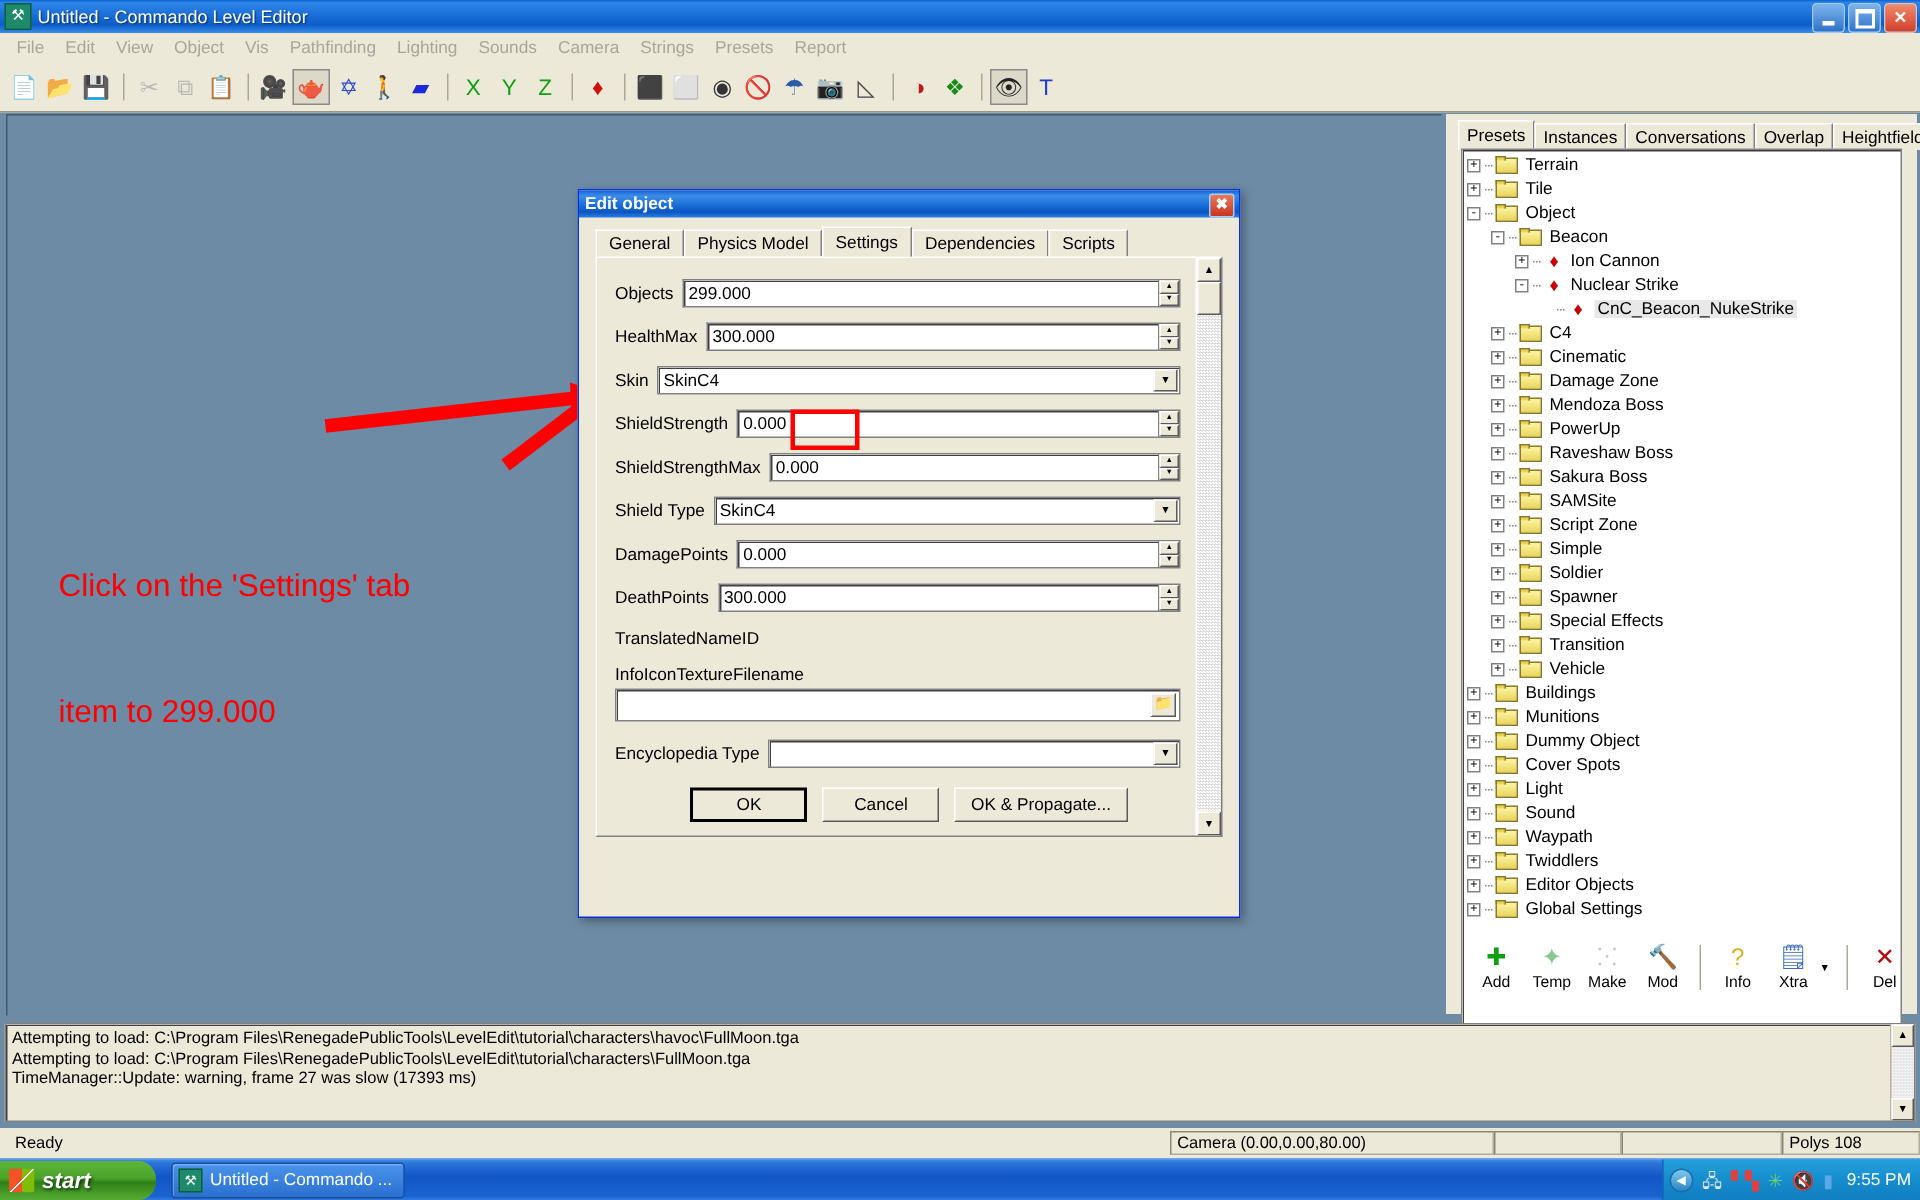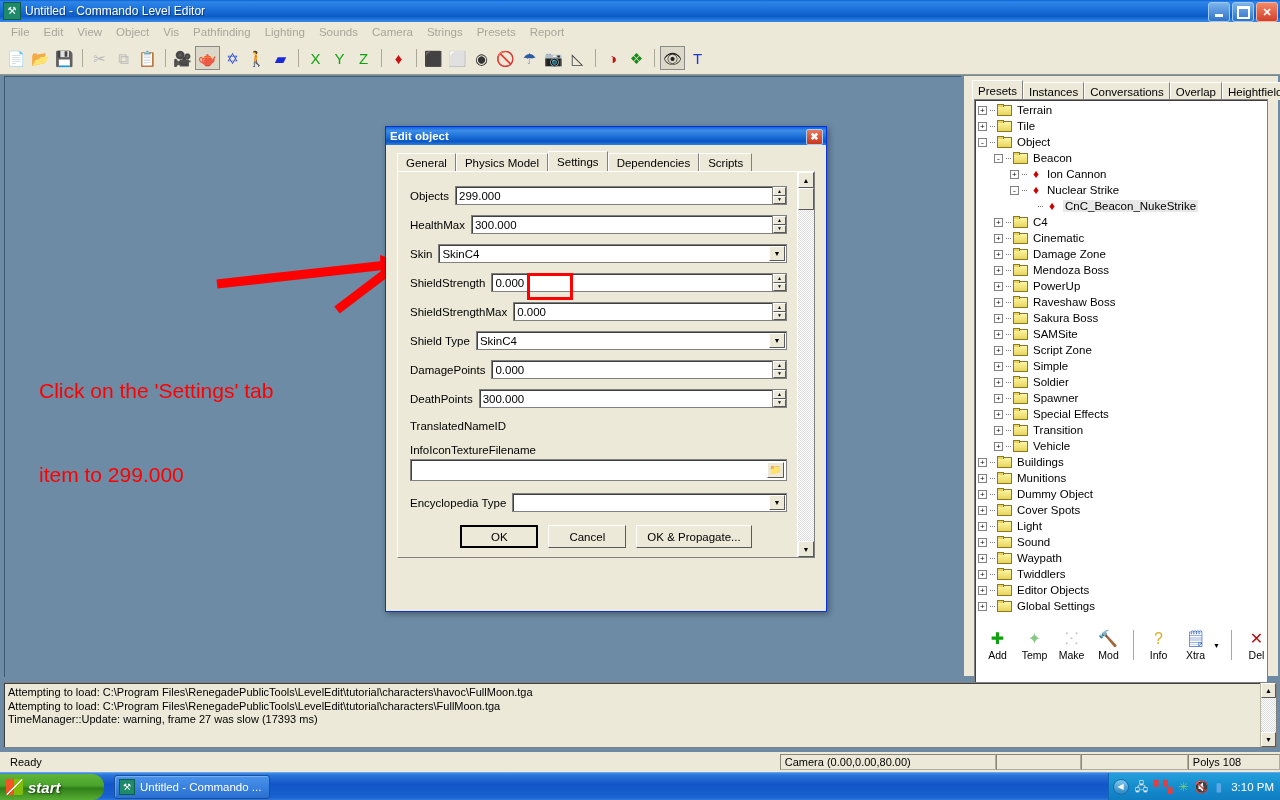--- a/index.html
+++ b/index.html
@@ -828,17 +828,17 @@
       <span class="ti-ico">⚒</span>
       <span>Untitled - Commando ...</span>
     </div>
     <div class="tray">
       <span class="handle">◀</span>
       <span class="tico" style="color:#e8e8e8">🖧</span>
       <span class="tico" style="color:#e04040">▘▚</span>
       <span class="tico" style="color:#70d070">✳</span>
       <span class="tico" style="color:#d85050">🔇</span>
       <span class="tico" style="color:#5aa8e8">▮</span>
-      <span class="clock">3:10 PM</span>
+      <span class="clock">9:55 PM</span>
     </div>
   </div>
 
 </div>
 
 </body></html>

